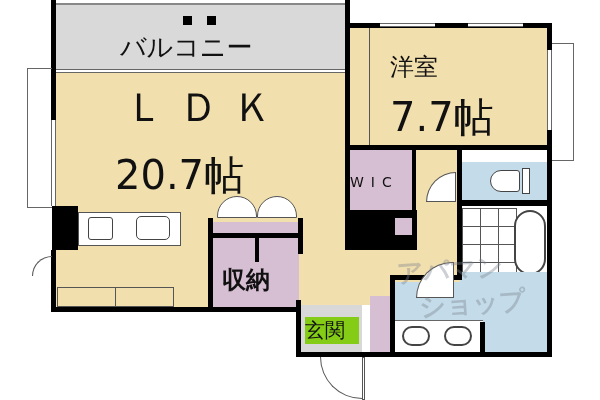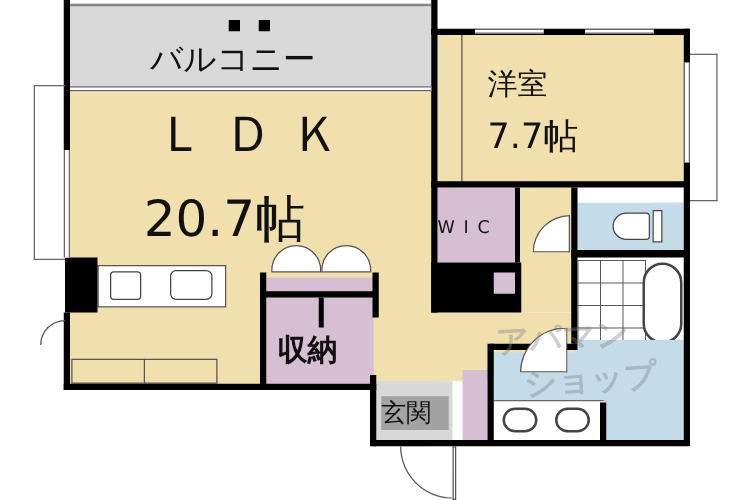--- a/index.html
+++ b/index.html
@@ -55,34 +55,34 @@
   <div class="abs" style="left:514px;top:210px;width:32px;height:65px;background:#fff;border:2px solid #444;border-radius:16px;"></div>
 
   <div class="abs" style="left:395px;top:282px;width:155px;height:70px;background:#c4dbe9;"></div>
   <div class="abs" style="left:460px;top:272px;width:90px;height:12px;background:#c4dbe9;"></div>
   <div class="abs" style="left:395px;top:320px;width:88px;height:32px;background:#fff;border-top:1px solid #666;"></div>
   <div class="abs" style="left:402px;top:326px;width:28px;height:20px;border:2px solid #444;border-radius:14px;background:#fff;"></div>
   <div class="abs" style="left:444px;top:326px;width:28px;height:20px;border:2px solid #444;border-radius:14px;background:#fff;"></div>
 
   <div class="abs" style="left:300px;top:305px;width:62px;height:48px;background:#d8d8d8;"></div>
   <div class="abs" style="left:370px;top:296px;width:20px;height:56px;background:#d7bfd3;"></div>
-  <div class="room-label" style="left:305px;top:317px;width:54px;font-size:20px;background:#a3a3a3;">玄関</div>
+  <div class="room-label" style="left:305px;top:317px;width:54px;font-size:20px;background:#84cc16;">玄関</div>
 
   <div class="abs" style="left:78px;top:212px;width:103px;height:34px;background:#fff;border:1px solid #555;"></div>
   <div class="abs" style="left:88px;top:217px;width:25px;height:23px;border:1px solid #444;border-radius:3px;background:#fff;"></div>
   <div class="abs" style="left:136px;top:216px;width:34px;height:24px;border:1px solid #444;border-radius:5px;background:#fff;"></div>
   <div class="wall" style="left:52px;top:206px;width:26px;height:44px;"></div>
   <div class="abs" style="left:57px;top:287px;width:117px;height:20px;border:1px solid #555;background:#f2dfae;"></div>
   <div class="abs" style="left:115px;top:287px;width:1px;height:20px;background:#555;"></div>
 
   <div class="room-label" style="left:125px;top:80px;width:160px;font-size:40px;letter-spacing:14px;">ＬＤＫ</div>
   <div class="room-label" style="left:115px;top:148px;width:170px;font-size:40px;">20.7帖</div>
 
   <div class="room-label" style="left:390px;top:51px;width:120px;font-size:24px;">洋室</div>
-  <div class="room-label" style="left:390px;top:90px;width:130px;font-size:28px;">7.7帖</div>
+  <div class="room-label" style="left:390px;top:90px;width:130px;font-size:40px;">7.7帖</div>
 
   <div class="wall" style="left:51px;top:0;width:5px;height:120px;"></div>
   <div class="wall" style="left:51px;top:250px;width:5px;height:62px;"></div>
   <div class="wall" style="left:51px;top:307px;width:250px;height:5px;"></div>
   <div class="wall" style="left:208px;top:218px;width:5px;height:94px;"></div>
   <div class="wall" style="left:298px;top:218px;width:5px;height:36px;"></div>
   <div class="wall" style="left:345px;top:0;width:5px;height:250px;"></div>
   <div class="wall" style="left:345px;top:23px;width:207px;height:5px;"></div>
   <div class="wall" style="left:547px;top:23px;width:5px;height:330px;"></div>
   <div class="wall" style="left:345px;top:145px;width:207px;height:5px;"></div>

